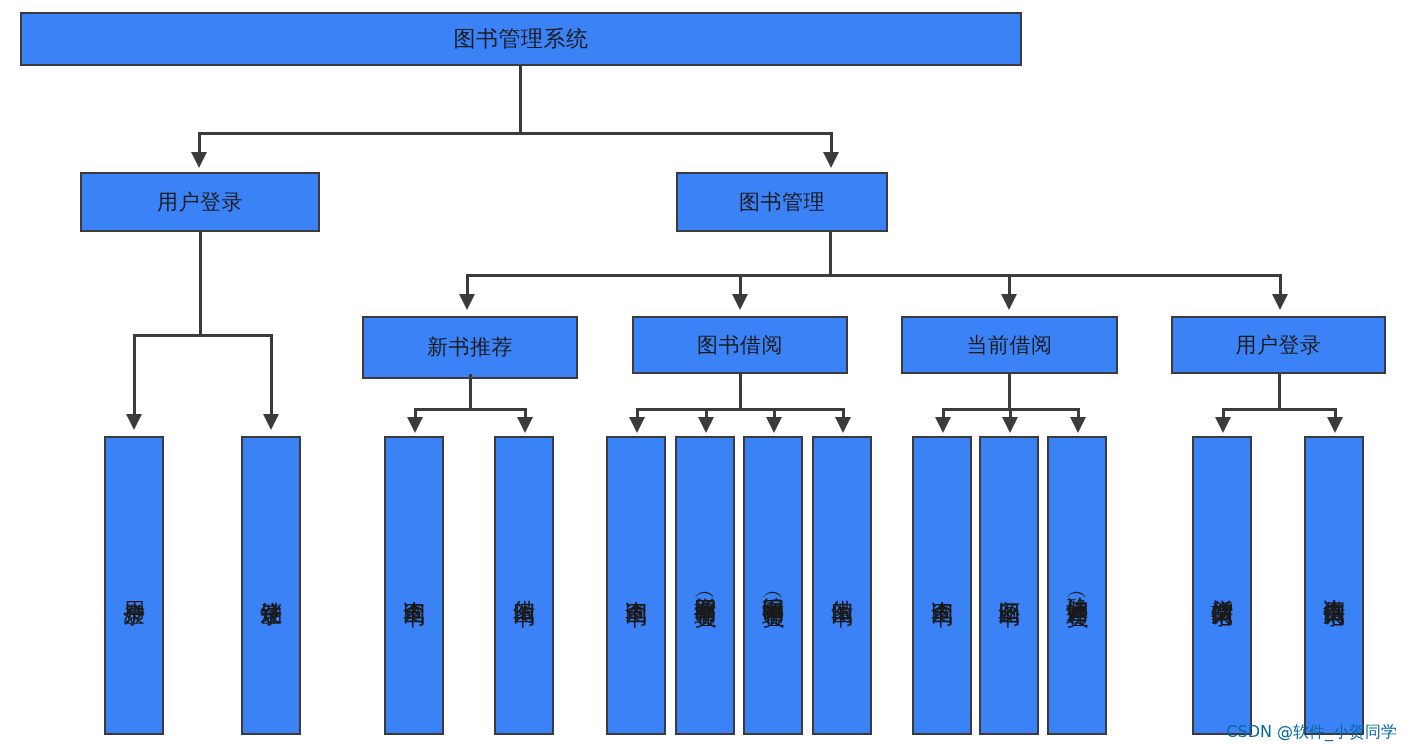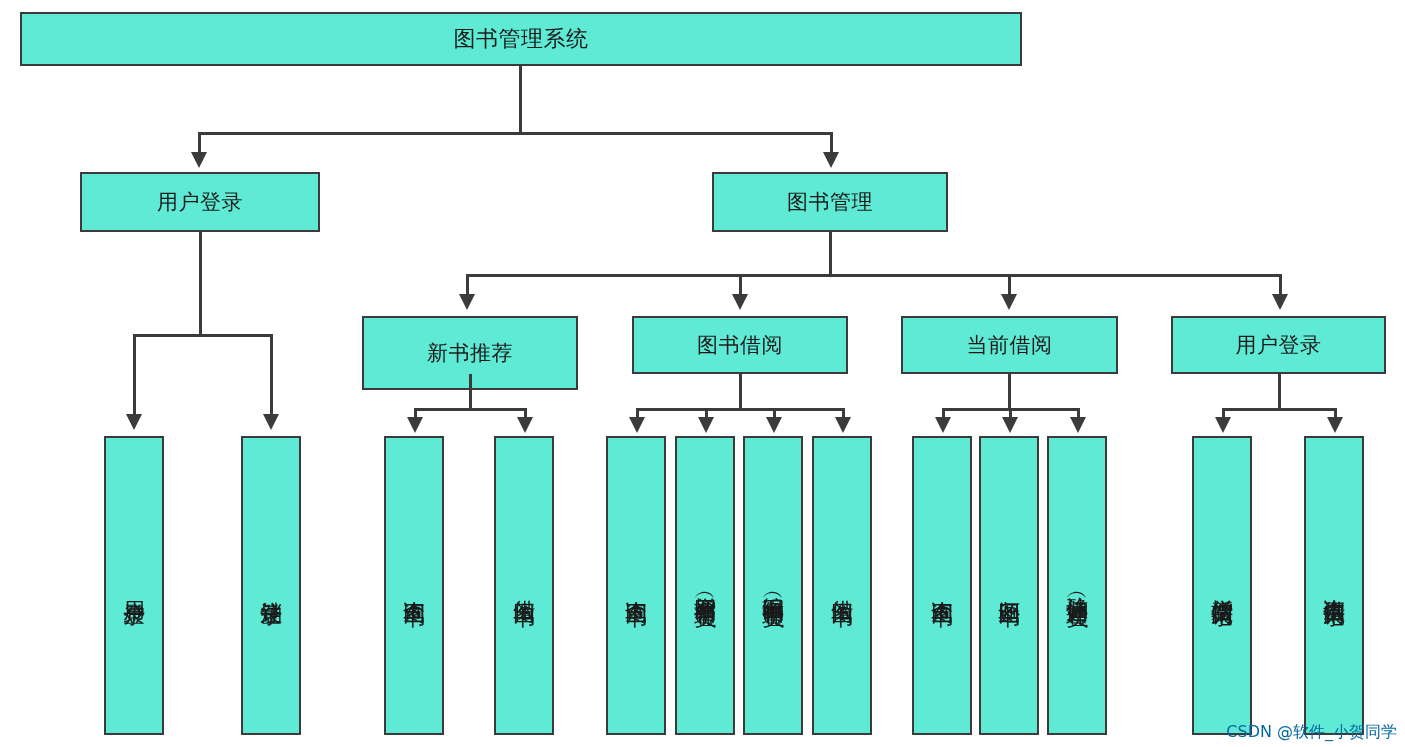--- a/index.html
+++ b/index.html
@@ -14,21 +14,21 @@
     position: relative;
     width: 1405px;
     height: 747px;
     background: #ffffff;
     overflow: hidden;
   }
   .node {
     position: absolute;
     box-sizing: border-box;
     border: 2.5px solid #3b3b3b;
-    background: #5eead4;
+    background: #3b82f6;
     color: #1a1a1a;
     display: flex;
     align-items: center;
     justify-content: center;
     text-align: center;
   }
   .node .label {
     display: block;
     line-height: 1.18;
     letter-spacing: 0.5px;
@@ -92,21 +92,21 @@
   <div class="edge v" style="left:198px; top:132px; height:22px;"></div>
   <div class="arrow" style="left:191px; top:152px;"></div>
 
   <div class="edge v" style="left:830px; top:132px; height:22px;"></div>
   <div class="arrow" style="left:823px; top:152px;"></div>
 
   <div class="node horiz" style="left:80px; top:172px; width:240px; height:60px;">
     <span class="label">用户登录</span>
   </div>
 
-  <div class="node horiz" style="left:712px; top:172px; width:236px; height:60px;">
+  <div class="node horiz" style="left:676px; top:172px; width:212px; height:60px;">
     <span class="label">图书管理</span>
   </div>
 
   <div class="edge v" style="left:199px; top:232px; height:104px;"></div>
   <div class="edge h" style="left:133px; top:334px; width:139px;"></div>
   <div class="edge v" style="left:133px; top:334px; height:82px;"></div>
   <div class="arrow" style="left:126px; top:414px;"></div>
   <div class="edge v" style="left:270px; top:334px; height:82px;"></div>
   <div class="arrow" style="left:263px; top:414px;"></div>
 
@@ -114,21 +114,21 @@
   <div class="edge h" style="left:466px; top:274px; width:816px;"></div>
   <div class="edge v" style="left:466px; top:274px; height:22px;"></div>
   <div class="arrow" style="left:459px; top:294px;"></div>
   <div class="edge v" style="left:739px; top:274px; height:22px;"></div>
   <div class="arrow" style="left:732px; top:294px;"></div>
   <div class="edge v" style="left:1008px; top:274px; height:22px;"></div>
   <div class="arrow" style="left:1001px; top:294px;"></div>
   <div class="edge v" style="left:1279px; top:274px; height:22px;"></div>
   <div class="arrow" style="left:1272px; top:294px;"></div>
 
-  <div class="node horiz" style="left:362px; top:316px; width:216px; height:74px;text-align:center;">
+  <div class="node horiz" style="left:362px; top:316px; width:216px; height:63px;text-align:center;">
     <span class="label">新书推荐</span>
   </div>
 
   <div class="node horiz" style="left:901px; top:316px; width:217px; height:58px;">
     <span class="label">当前借阅</span>
   </div>
 
   <div class="node horiz" style="left:632px; top:316px; width:216px; height:58px;">
     <span class="label">图书借阅</span>
   </div>

